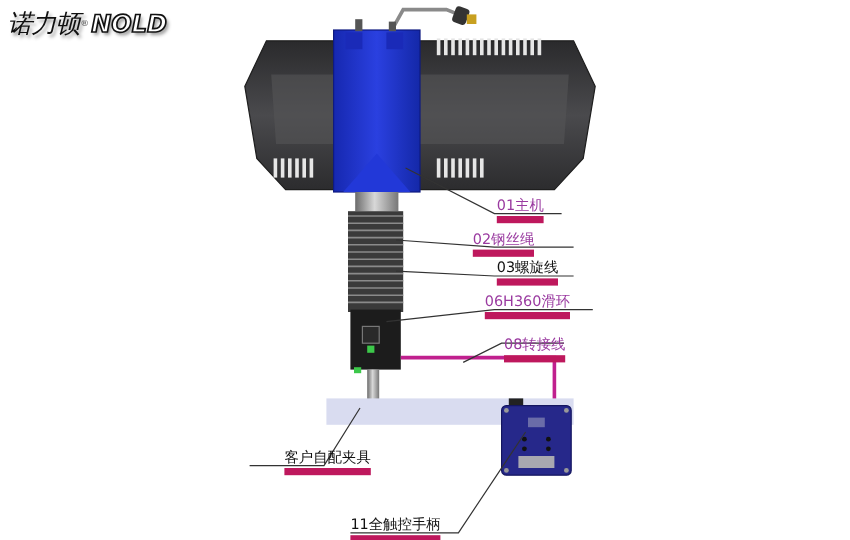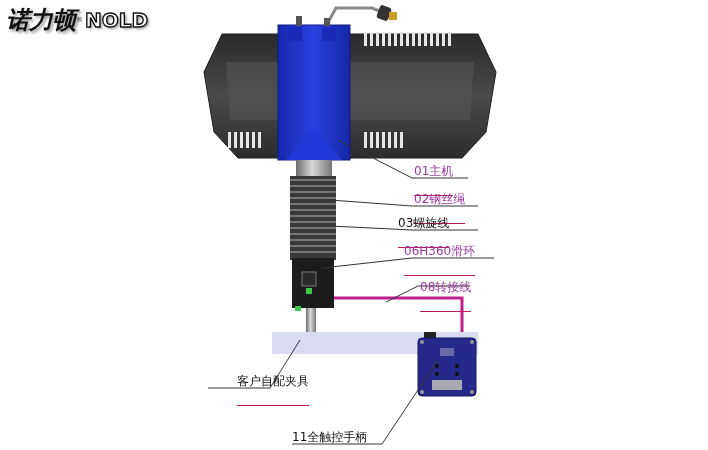--- a/index.html
+++ b/index.html
@@ -1,25 +1,25 @@
 <!DOCTYPE html>
 <html><head>
 <meta charset="utf-8">
 <style>
   html,body{margin:0;padding:0;background:#fff;}
   body{width:708px;height:450px;position:relative;overflow:hidden;font-family:"DejaVu Sans","Liberation Sans",sans-serif;}
   .logo{position:absolute;left:6px;top:6px;height:28px;display:flex;align-items:center;}
-  .logo-cn{font-weight:bold;font-style:italic;font-size:24px;color:#111;letter-spacing:-1px;text-shadow:2px 2px 3px #999;}
+  .logo-cn{font-weight:normal;font-style:italic;font-size:21px;color:#111;letter-spacing:-1px;text-shadow:2px 2px 3px #999;}
   .logo-reg{font-size:7px;color:#444;vertical-align:top;margin-left:1px;}
-  .logo-en{font-weight:bold;font-size:20px;color:#fff;-webkit-text-stroke:1.4px #111;margin-left:2px;text-shadow:2px 2px 3px #999;letter-spacing:0px;}
+  .logo-en{font-weight:bold;font-style:italic;font-size:20px;color:#fff;-webkit-text-stroke:1.4px #111;margin-left:2px;text-shadow:2px 2px 3px #999;letter-spacing:0px;}
   svg.diagram{position:absolute;left:0;top:0;}
   .label{position:absolute;font-size:12px;line-height:14px;white-space:nowrap;}
   .label.purple{color:#9a3aa0;}
   .label.dark{color:#111;}
-  .label.ul{border-bottom:1px solid #be185d;padding-bottom:17px;}
+  .label.ul{border-bottom:6px solid #be185d;padding-bottom:2px;}
 </style>
 </head>
 <body>
 
 <div class="logo">
   <span class="logo-cn">诺力顿</span>
   <span class="logo-reg">®</span>
   <span class="logo-en">NOLD</span>
 </div>
 
@@ -146,18 +146,18 @@
     <path d="M330 200 L412 206 L478 206"></path>
     <path d="M330 226 L412 230 L478 230"></path>
     <path d="M322 268 L412 258 L494 258"></path>
     <path d="M386 302 L418 286 L470 286"></path>
     <path d="M300 340 L270 388 L208 388"></path>
     <path d="M438 360 L382 444 L292 444"></path>
   </g>
 </svg>
 
 <div class="label purple ul" style="left:414px;top:164px;">01主机</div>
-<div class="label purple ul" style="left:414px;top:192px;">02钢丝绳</div>
-<div class="label dark ul" style="left:398px;top:216px;">03螺旋线</div>
+<div class="label purple ul" style="left:394px;top:192px;">02钢丝绳</div>
+<div class="label dark ul" style="left:414px;top:216px;">03螺旋线</div>
 <div class="label purple ul" style="left:404px;top:244px;">06H360滑环</div>
 <div class="label purple ul" style="left:420px;top:280px;">08转接线</div>
 <div class="label dark ul" style="left:202px;top:374px;margin-left:35px;">客户自配夹具</div>
 <div class="label dark ul" style="left:292px;top:430px;">11全触控手柄</div>
 
 </body></html>

